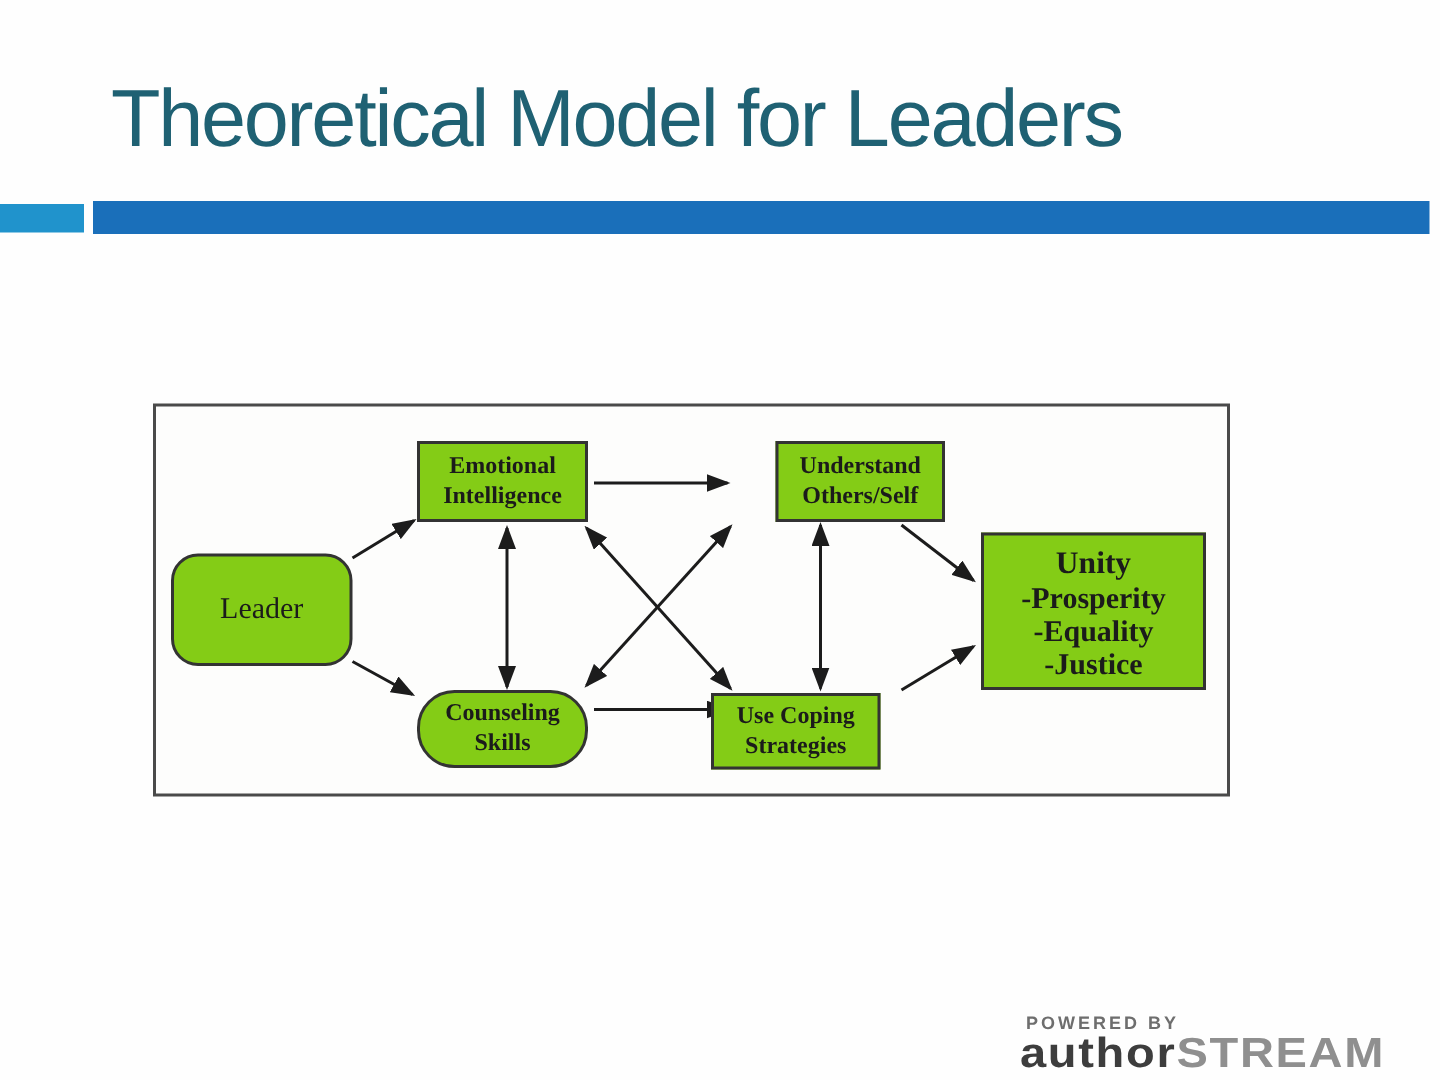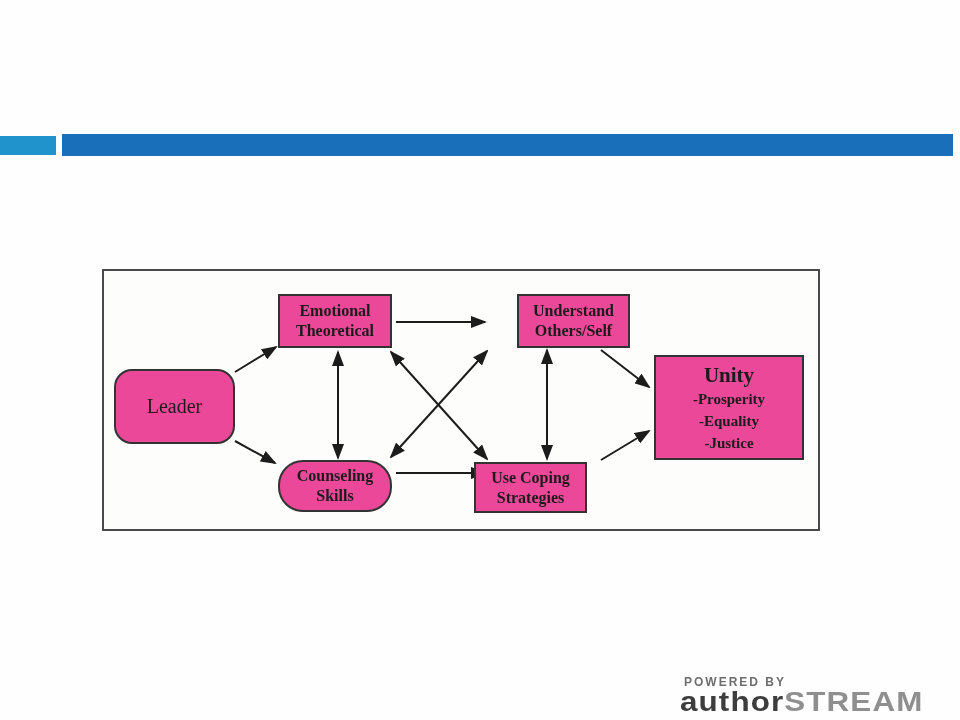--- a/index.html
+++ b/index.html
@@ -16,49 +16,50 @@
   
   .bar-light{position:absolute;left:0;top:136px;width:56px;height:19px;background:#2093cc;z-index:1;}
   .bar-dark{position:absolute;left:62px;top:134px;width:891px;height:22px;background:#1a6fba;z-index:1;}
   
   .diagram-frame{
     position:absolute;left:102px;top:269px;width:718px;height:262px;
     box-sizing:border-box;border:2px solid #4a4a4a;background:#fdfdfc;z-index:1;
   }
   .arrows{position:absolute;left:0;top:0;width:960px;height:720px;z-index:2;pointer-events:none;}
   .node{
-    position:absolute;box-sizing:border-box;border:2px solid #333;background:#ec4899;z-index:3;
+    position:absolute;box-sizing:border-box;border:2px solid #333;background:#84cc16;z-index:3;
     display:flex;flex-direction:column;align-items:center;justify-content:center;
     font-family:"Liberation Serif",serif;color:#1b1b1b;text-align:center;
   }
   .node-leader{left:114px;top:369px;width:121px;height:75px;font-size:20px;border-radius:18px;}
   .node-ei 	{left:278px;top:294px;width:114px;height:54px;font-size:16px;line-height:20px;font-weight:700;}
   .node-cs 	{left:278px;top:460px;width:114px;height:52px;font-size:16px;line-height:20px;font-weight:700;border-radius:25px;}
   .node-uo 	{left:489px;top:294px;width:113px;height:54px;font-size:16px;line-height:20px;font-weight:700;margin-left:28px;}
   .node-ucs	{left:474px;top:462px;width:113px;height:51px;font-size:16px;line-height:20px;font-weight:700;}
   .node-unity{left:654px;top:355px;width:150px;height:105px;font-weight:700;}
   .unity-title{font-size:21px;line-height:26px;}
-  .unity-bullet{font-size:15px;line-height:22px;}
+  .unity-bullet{font-size:20px;line-height:22px;}
   
   .powered-by{
     position:absolute;left:684px;top:675px;z-index:2;
     font-size:12px;font-weight:700;letter-spacing:2px;color:#6e6e6e;
   }
   .logo{
     position:absolute;left:680px;top:686px;z-index:2;white-space:nowrap;
     font-size:28px;font-weight:700;letter-spacing:1px;
     transform:scaleX(1.12);transform-origin:left center;
   }
   .logo-author{color:#3d3d3d;}
   .logo-stream{color:#8f8f8f;}
 </style>
 </head>
 <body>
 
 <h1 class="title" style="color: rgb(31, 97, 115);">
+  <div>Theoretical Model for Leaders</div>
 </h1>
 
 <div class="bar-light" style="background-color: rgb(32, 147, 204);"></div>
 <div class="bar-dark" style="background-color: rgb(26, 111, 186);"></div>
 
 <div class="diagram-frame"></div>
 
 <svg class="arrows" viewBox="0 0 960 720">
   <defs>
     <marker id="arr" viewBox="0 0 8 6" refX="7" refY="3" markerWidth="8" markerHeight="6" orient="auto-start-reverse">
@@ -78,21 +79,21 @@
     <line x1="601" y1="460" x2="649" y2="431" marker-end="url(#arr)"></line>
   </g>
 </svg>
 
 <div class="node node-leader">
   <div>Leader</div>
 </div>
 
 <div class="node node-ei">
   <div>Emotional</div>
-  <div>Theoretical</div>
+  <div>Intelligence</div>
 </div>
 
 <div class="node node-cs">
   <div>Counseling</div>
   <div>Skills</div>
 </div>
 
 <div class="node node-uo">
   <div>Understand</div>
   <div>Others/Self</div>

